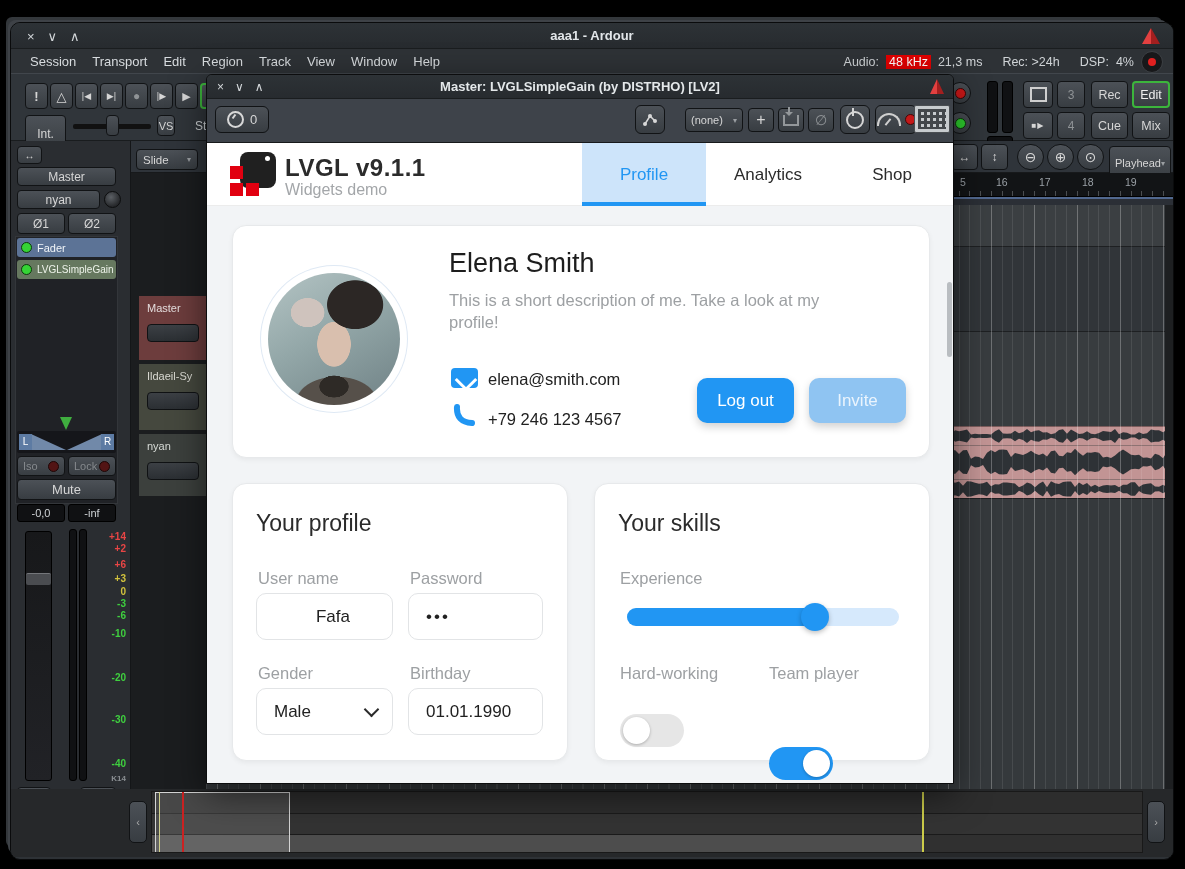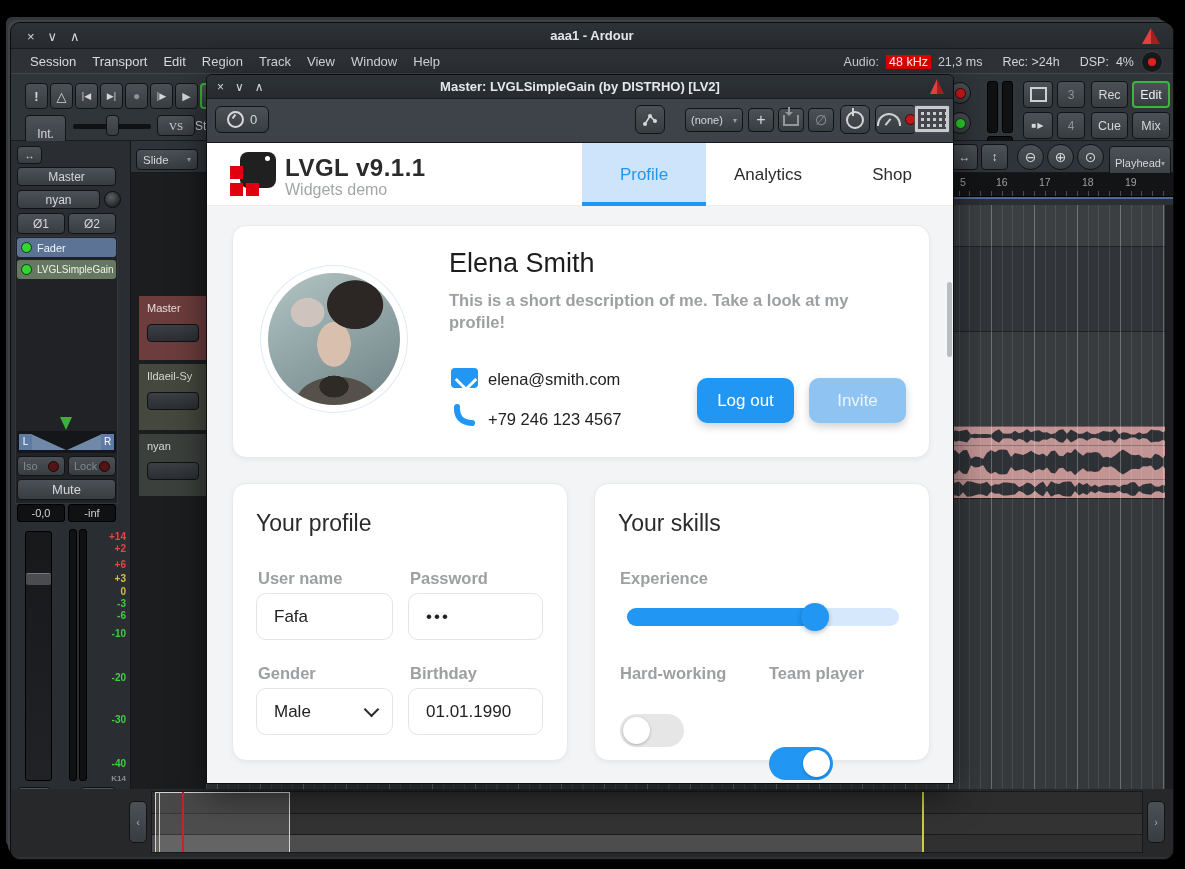--- a/index.html
+++ b/index.html
@@ -76,21 +76,21 @@
   
   .lvgl{left:0;top:68px;width:748px;height:642px;background:#f2f4f6;overflow:hidden;}
   .lv-header{left:0;top:0;width:748px;height:63px;background:#fff;border-bottom:1px solid #ececec;}
   .lv-tab{height:63px;width:124px;display:flex;align-items:center;justify-content:center;
           font-size:17px;font-weight:500;color:#2b2b2b;}
   .lv-tab.active{background:#cde4fa;color:#2196f3;}
   .lv-tab.active::after{content:"";position:absolute;left:0;bottom:0;width:100%;height:4px;background:#2196f3;}
   .card{background:#fff;border:1px solid #e7e9eb;border-radius:14px;box-shadow:0 2px 5px rgba(0,0,0,.05);}
   .lv-h1{font-size:27px;font-weight:500;color:#1d1d1d;}
   .lv-h2{font-size:23px;font-weight:500;color:#2b2b2b;}
-  .lv-label{font-size:16.5px;color:#9da0a3;font-weight:bold;}
+  .lv-label{font-size:16.5px;color:#9da0a3;}
   .lv-input{background:#fff;border:1.5px solid #e2e4e6;border-radius:10px;display:flex;align-items:center;
             padding-left:17px;font-size:17px;color:#212121;}
   .chev{width:9px;height:9px;border-right:2.5px solid #2b2b2b;border-bottom:2.5px solid #2b2b2b;
         transform:rotate(45deg);margin-top:-4px;}
   .lv-btn{border-radius:10px;display:flex;align-items:center;justify-content:center;font-size:17px;color:#fff;
           box-shadow:0 4px 8px rgba(0,0,0,.18);}
   .toggle{width:64px;height:33px;border-radius:17px;background:#e6e6e6;position:relative;}
   .toggle i{position:absolute;top:3px;left:3px;width:27px;height:27px;border-radius:50%;background:#fff;
             box-shadow:0 1px 3px rgba(0,0,0,.25);}
   .toggle.on{background:#2196f3;} .toggle.on i{left:34px;}
@@ -162,21 +162,21 @@
     <div class="abs abtn" style="left:64px;top:60px;width:23px;height:26px;font-size:9px;">|◀</div>
     <div class="abs abtn" style="left:89px;top:60px;width:23px;height:26px;font-size:9px;">▶|</div>
     <div class="abs abtn dim" style="left:114px;top:60px;width:23px;height:26px;font-size:12px;">●</div>
     <div class="abs abtn" style="left:139px;top:60px;width:23px;height:26px;font-size:9px;">|▶</div>
     <div class="abs abtn" style="left:164px;top:60px;width:23px;height:26px;font-size:11px;">▶</div>
     <div class="abs abtn green-b" style="left:189px;top:60px;width:23px;height:26px;font-size:12px;color:#eee;">■</div>
 
     <div class="abs abtn" style="left:14px;top:92px;width:41px;height:38px;font-size:12px;">Int.</div>
     <div class="abs" style="left:62px;top:101px;width:78px;height:5px;background:#111;border-radius:2px;"></div>
     <div class="abs abtn" style="left:95px;top:92px;width:13px;height:21px;"></div>
-    <div class="abs abtn" style="left:146px;top:92px;width:38px;height:21px;font-size:11px;font-family:Liberation Serif, serif;">VS</div>
+    <div class="abs abtn" style="left:146px;top:92px;width:18px;height:21px;font-size:11px;">VS</div>
     <div class="abs" style="left:184px;top:96px;width:11px;height:15px;overflow:hidden;color:#cfd3d6;font-size:12px;">St</div>
 
     <div class="abs abtn ledbtn" style="left:938px;top:59px;width:22px;height:22px;border-radius:11px;">
         <i style="background:#d01818;border:1px solid #3c0606;"></i>
       </div>
     <div class="abs abtn ledbtn" style="left:938px;top:89px;width:22px;height:22px;border-radius:11px;">
         <i style="background:#2fd42f;border:1px solid #0a3a0a;"></i>
       </div>
     <div class="abs valbox" style="left:976px;top:58px;width:11px;height:52px;"></div>
     <div class="abs valbox" style="left:991px;top:58px;width:11px;height:52px;"></div>
@@ -411,21 +411,21 @@
             <path d="M5 3 Q4 18 20 19" stroke="#2196f3" stroke-width="6" fill="none" stroke-linecap="round"></path>
           </svg>
           <div class="abs" style="left:255px;top:184px;font-size:16.5px;color:#212121;">+79 246 123 4567</div>
           <div class="abs lv-btn" style="left:464px;top:152px;width:97px;height:45px;background:#2196f3;">Log out</div>
           <div class="abs lv-btn" style="left:576px;top:152px;width:97px;height:45px;background:#8fc4f2;color:#eaf4fd;">Invite</div>
         </div>
 
         <div class="abs card" style="left:25px;top:340px;width:336px;height:278px;">
           <div class="abs lv-h2" style="left:23px;top:26px;">Your profile</div>
           <div class="abs lv-label" style="left:25px;top:85px;">User name</div>
-          <div class="abs lv-input" style="left:23px;top:109px;width:137px;height:47px;">
+          <div class="abs lv-input" style="left:23px;top:109px;width:137px;height:47px;justify-content:center;">
               <span>Fafa</span>
             </div>
           <div class="abs lv-label" style="left:177px;top:85px;">Password</div>
           <div class="abs lv-input" style="left:175px;top:109px;width:135px;height:47px;letter-spacing:2px;">
               <span>•••</span>
             </div>
           <div class="abs lv-label" style="left:25px;top:180px;">Gender</div>
           <div class="abs lv-input" style="left:23px;top:204px;width:137px;height:47px;justify-content:space-between;padding-right:15px;">
             <span>Male</span>
             <span class="chev"></span>

